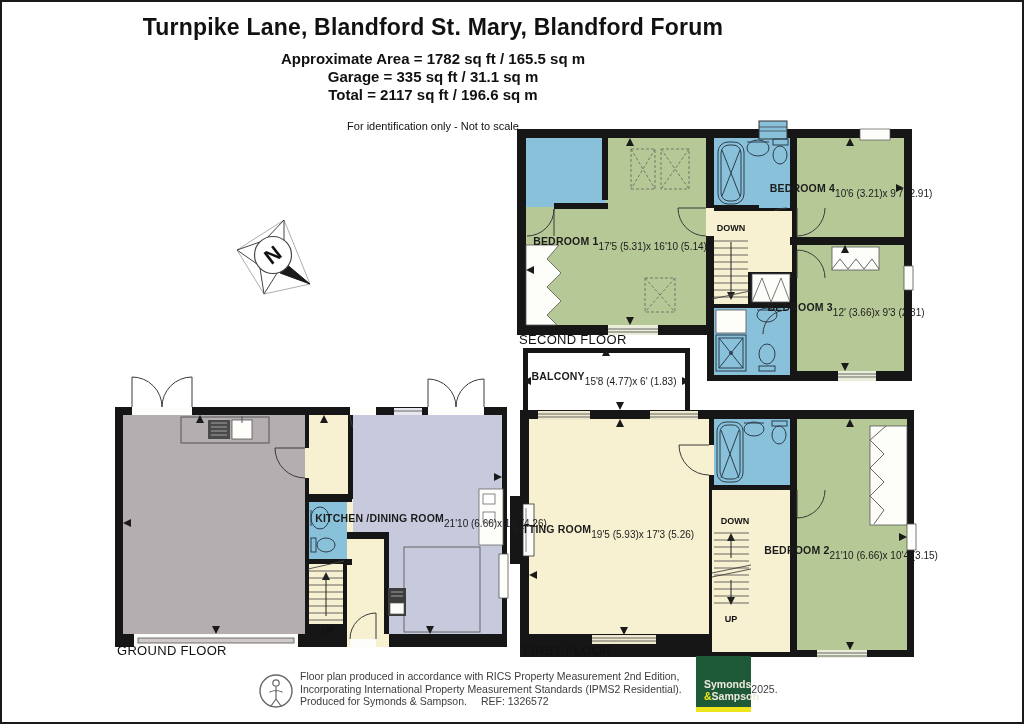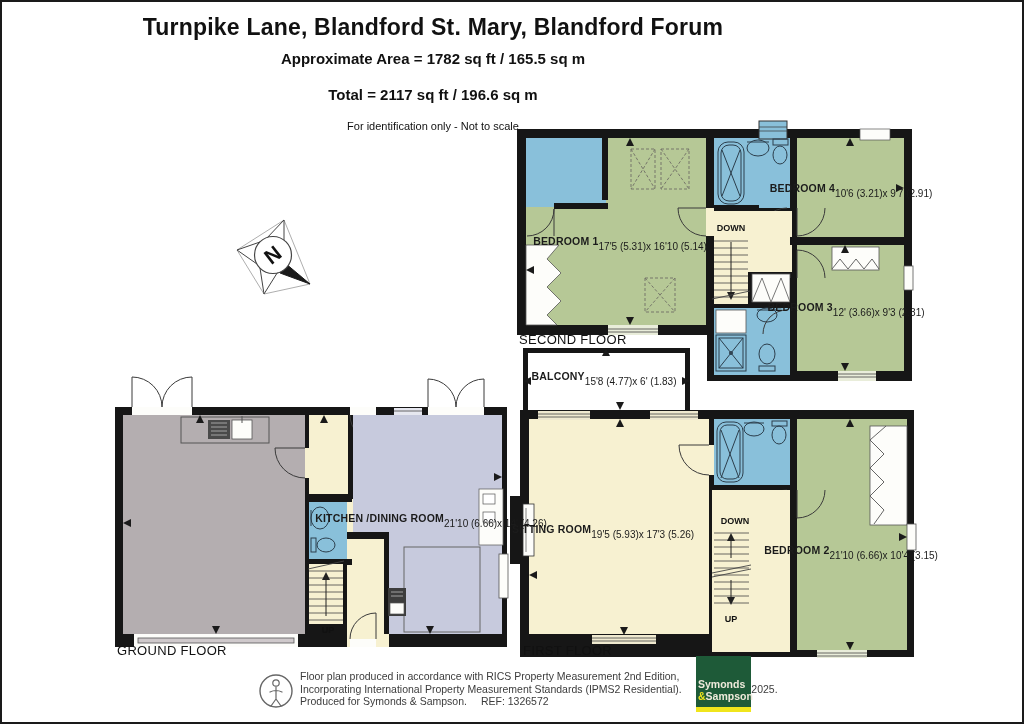--- a/index.html
+++ b/index.html
@@ -20,21 +20,21 @@
   .stair-label{position:absolute;transform:translate(-50%,-50%);font-size:9px;
     font-weight:bold;color:#111;white-space:nowrap;}
   .floor-label{position:absolute;font-size:13px;font-weight:normal;color:#111;
     letter-spacing:.3px;white-space:nowrap;}
   .footer-text{position:absolute;left:298px;top:668px;font-size:10.5px;
     color:#3c3c3c;line-height:12.5px;white-space:nowrap;}
   .footer-text .cpy{margin-left:14px;}
   .footer-text .ref{margin-left:14px;}
   .logo{position:absolute;left:694px;top:654px;width:55px;height:56px;
     background:#1e5a38;z-index:5;box-sizing:border-box;padding-top:23px;
-    text-align:left;padding-left:2px;line-height:11.5px;}
+    text-align:left;padding-left:8px;line-height:11.5px;}
   .logo .ln{color:#efeadb;font-size:10.5px;font-weight:600;display:block;}
   .logo .amp{color:#f0e51c;}
   .logo .bar{position:absolute;left:0;bottom:0;width:100%;height:5px;background:#f0e51c;}
 </style>
 </head>
 <body>
 
 <div class="stage">
 
 <svg class="plan-svg" viewBox="0 0 1020 720">
@@ -322,20 +322,21 @@
 
   <g fill="none" stroke="#666">
     <circle cx="274" cy="689" r="16" stroke-width="1.4"></circle>
     <circle cx="274" cy="681" r="3.2" stroke-width="1.2"></circle>
     <path d="M274 685 V697 M268 690 Q274 687 280 690 M274 697 L269 704 M274 697 L279 704" stroke-width="1.2" stroke-linecap="round"></path>
   </g>
 </svg>
 
 <div class="hdr hdr-title">Turnpike Lane, Blandford St. Mary, Blandford Forum</div>
 <div class="hdr hdr-sub l2">Approximate Area = 1782 sq ft / 165.5 sq m</div>
+<div class="hdr hdr-sub l3">Garage = 335 sq ft / 31.1 sq m</div>
 <div class="hdr hdr-sub l4">Total = 2117 sq ft / 196.6 sq m</div>
 <div class="hdr hdr-note">For identification only - Not to scale</div>
 
 <div class="room-label" style="left:618px;top:239px">
   <span class="rname">BEDROOM 1</span>
   <span class="rdim">17'5 (5.31)</span>
   <span class="rdim">x 16'10 (5.14)</span>
 </div>
 <div class="room-label" style="left:849px;top:186px">
   <span class="rname">BEDROOM 4</span>

